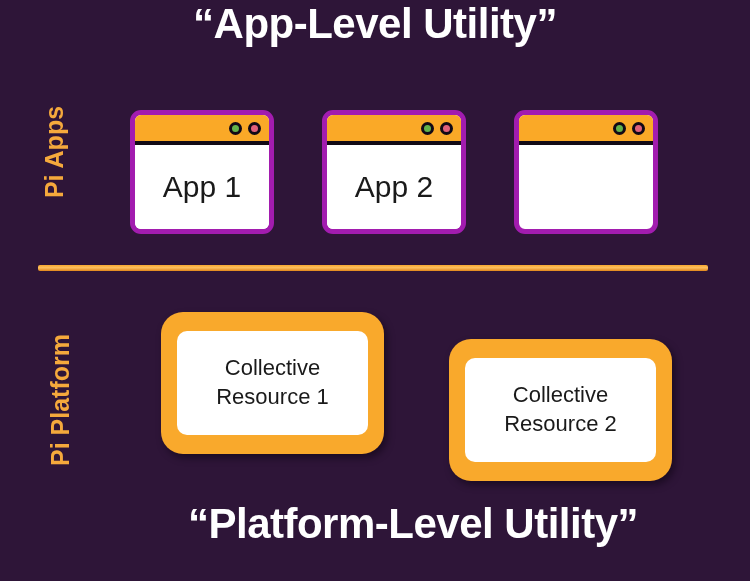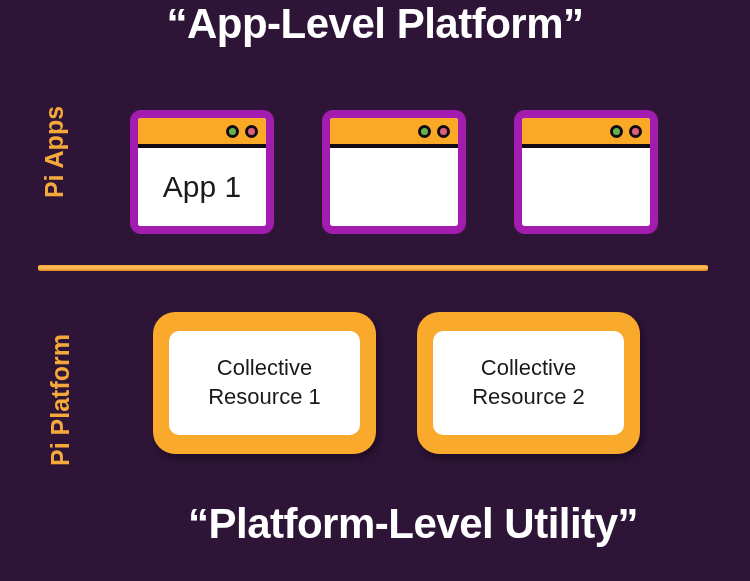--- a/index.html
+++ b/index.html
@@ -81,21 +81,21 @@
     top: 110px;
     width: 528px;
     height: 124px;
   }
   .app-window {
     position: absolute;
     top: 0;
     width: 144px;
     height: 124px;
     background: #ffffff;
-    border: 8px solid #a21caf;
+    border: 5px solid #a21caf;
     border-radius: 11px;
     box-sizing: border-box;
     overflow: hidden;
     display: flex;
     flex-direction: column;
   }
   .app-window.pos0 { left: 0px; }
   .app-window.pos1 { left: 192px; }
   .app-window.pos2 { left: 384px; }
 
@@ -150,22 +150,22 @@
     top: 0;
     width: 223px;
     height: 142px;
     background: #f9a92c;
     border-radius: 22px;
     box-sizing: border-box;
     padding: 19px 16px;
     box-shadow: 3px 4px 7px rgba(12, 4, 18, 0.55);
     display: flex;
   }
-  .resource-box.pos0 { left: 8px; }
-  .resource-box.pos1 { left: 272px; }
+  .resource-box.pos0 { left: 16px; }
+  .resource-box.pos1 { left: 304px; margin-top: 27px; }
 
   .resource-inner {
     flex: 1 1 auto;
     background: #ffffff;
     border-radius: 10px;
     display: flex;
     align-items: center;
     justify-content: center;
     text-align: center;
   }
@@ -175,41 +175,44 @@
     font-weight: 400;
     line-height: 1.3;
     padding: 0 4px;
   }
 </style>
 </head>
 <body>
 
 <div id="stage">
 
-  <div class="section-title" id="title-top">“App-Level Platform”</div>
+  <div class="section-title" id="title-top">“App-Level Utility”</div>
 
   <div class="side-label" id="label-pi-apps">Pi Apps</div>
 
   <div id="apps-row">
 
     <div class="app-window pos0">
       <div class="app-titlebar">
         <span class="dot green"></span>
         <span class="dot red"></span>
       </div>
       <div class="app-body">
         <span class="app-label">App 1</span>
       </div>
     </div>
 
     <div class="app-window pos1">
       <div class="app-titlebar">
         <span class="dot green"></span>
         <span class="dot red"></span>
       </div>
+      <div class="app-body">
+        <span class="app-label">App 2</span>
+      </div>
     </div>
 
     <div class="app-window pos2">
       <div class="app-titlebar">
         <span class="dot green"></span>
         <span class="dot red"></span>
       </div>
     </div>
 
   </div>

